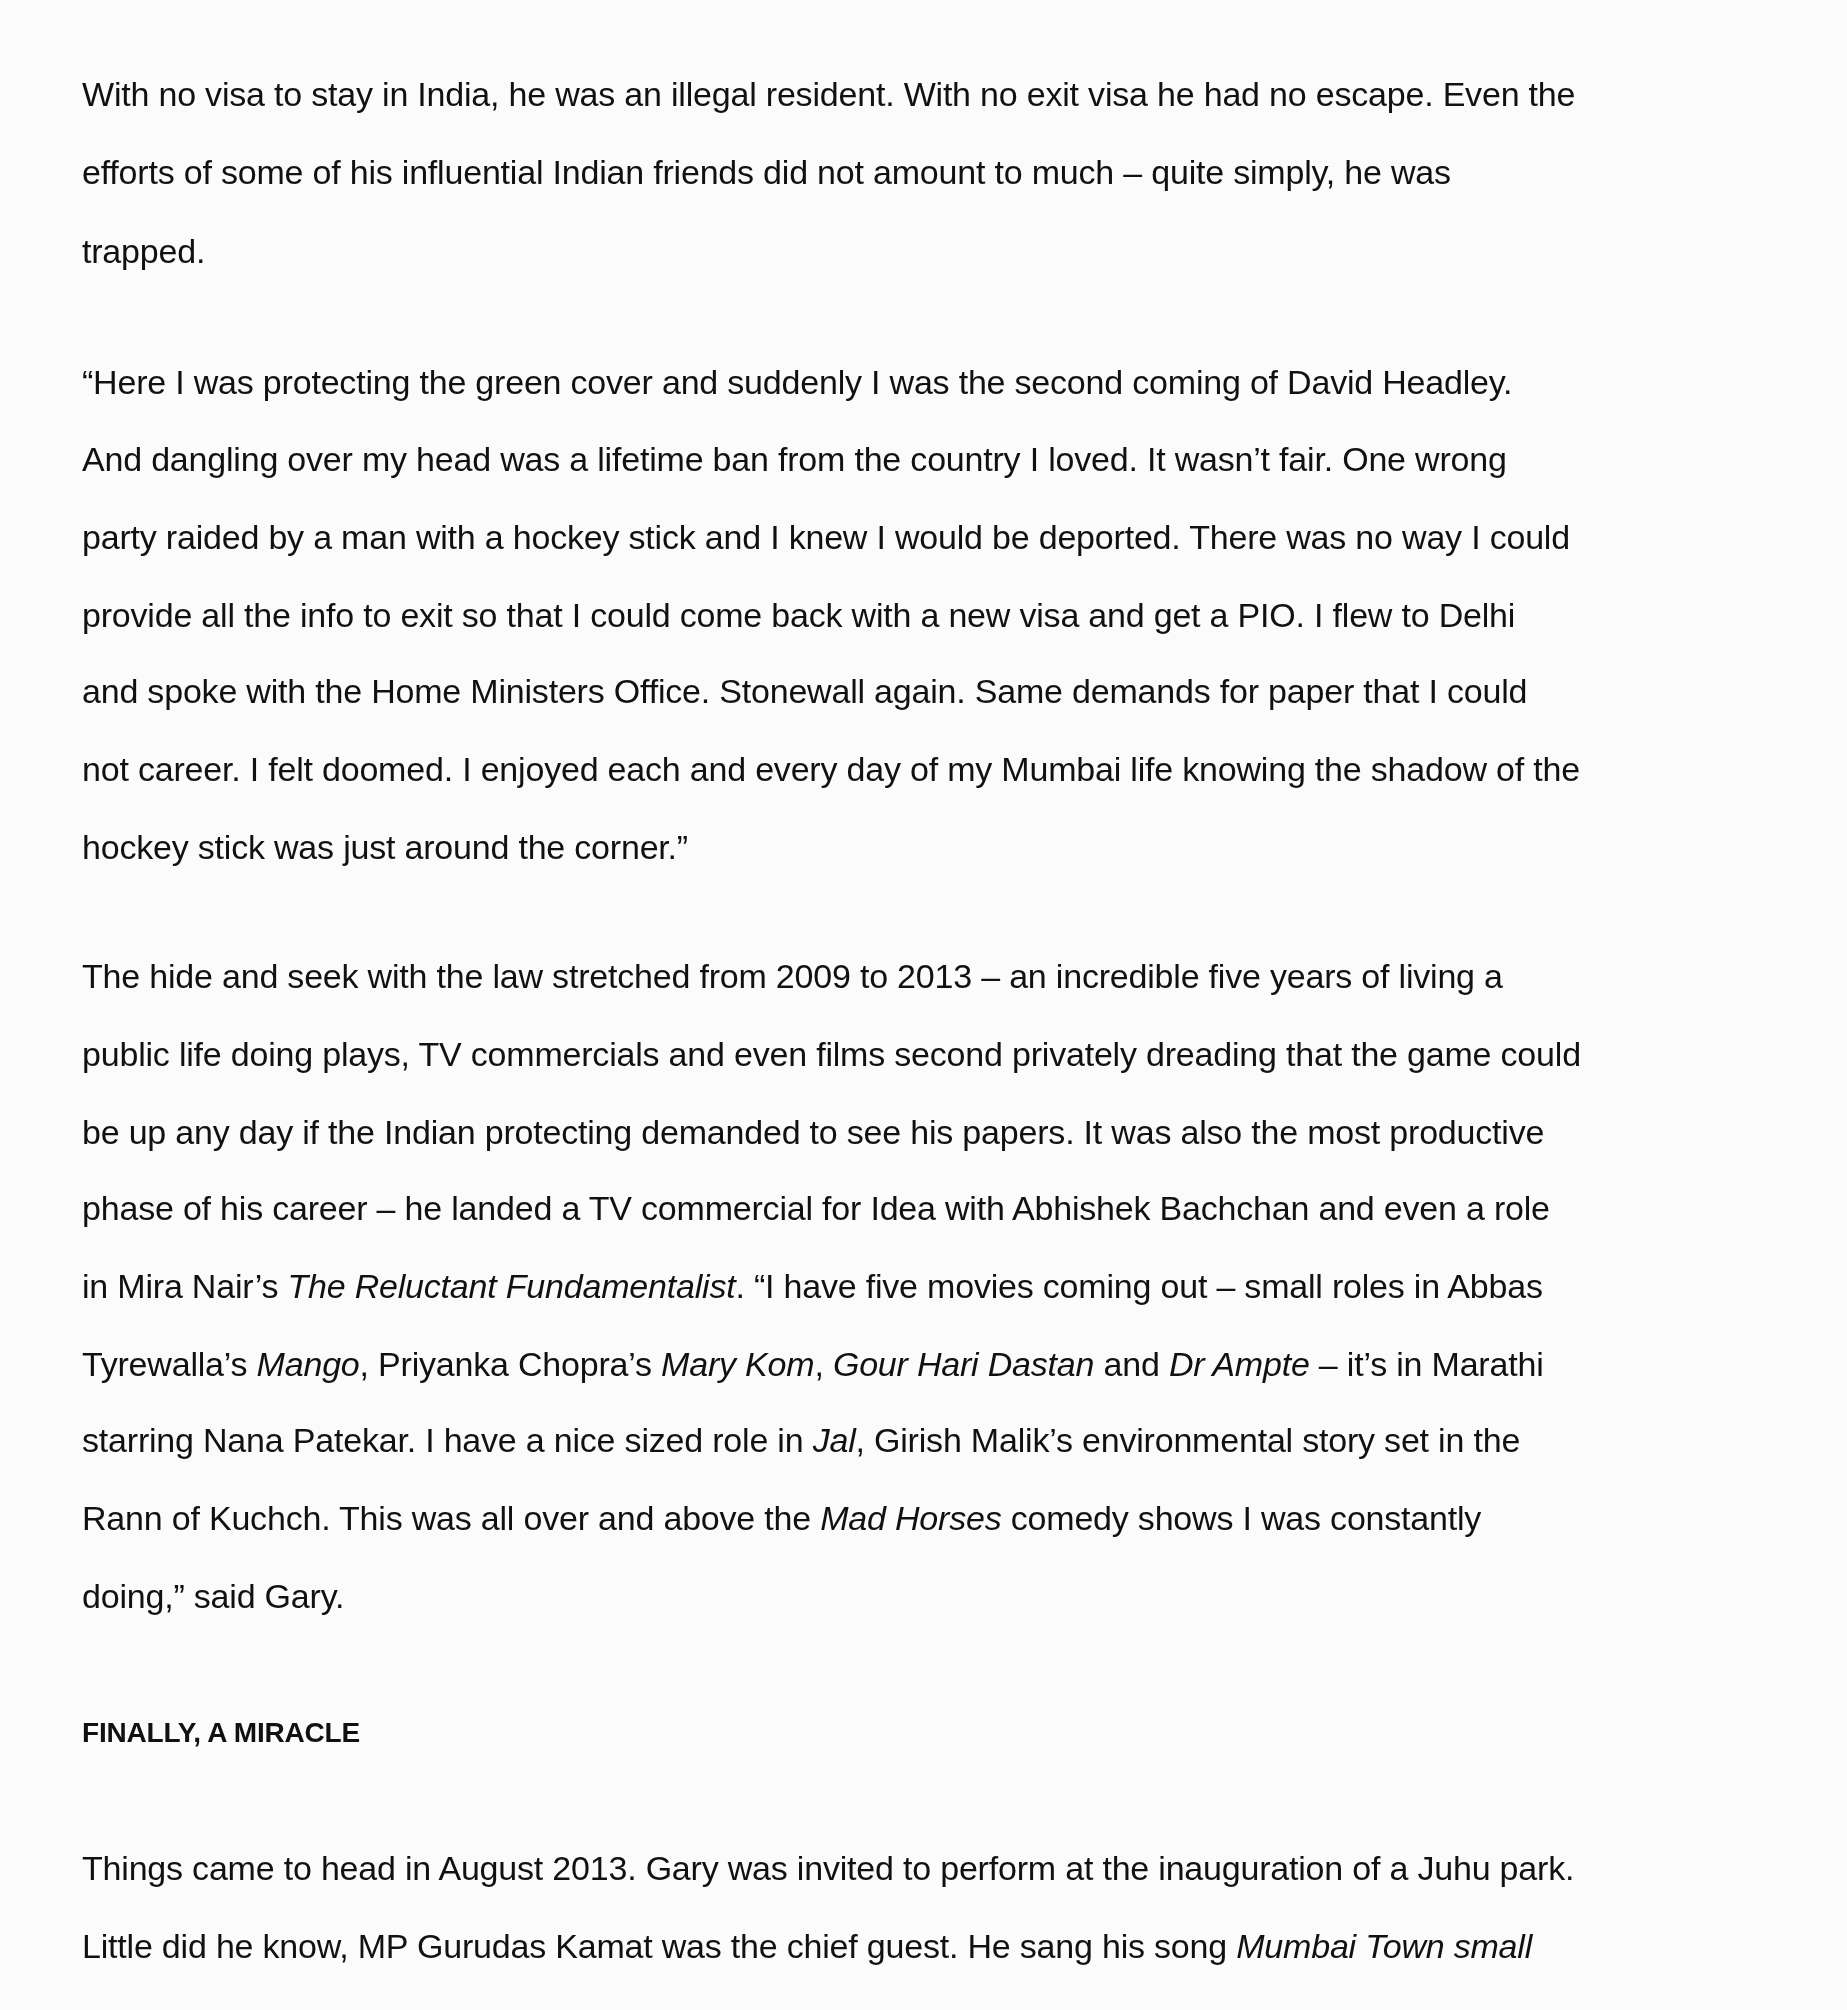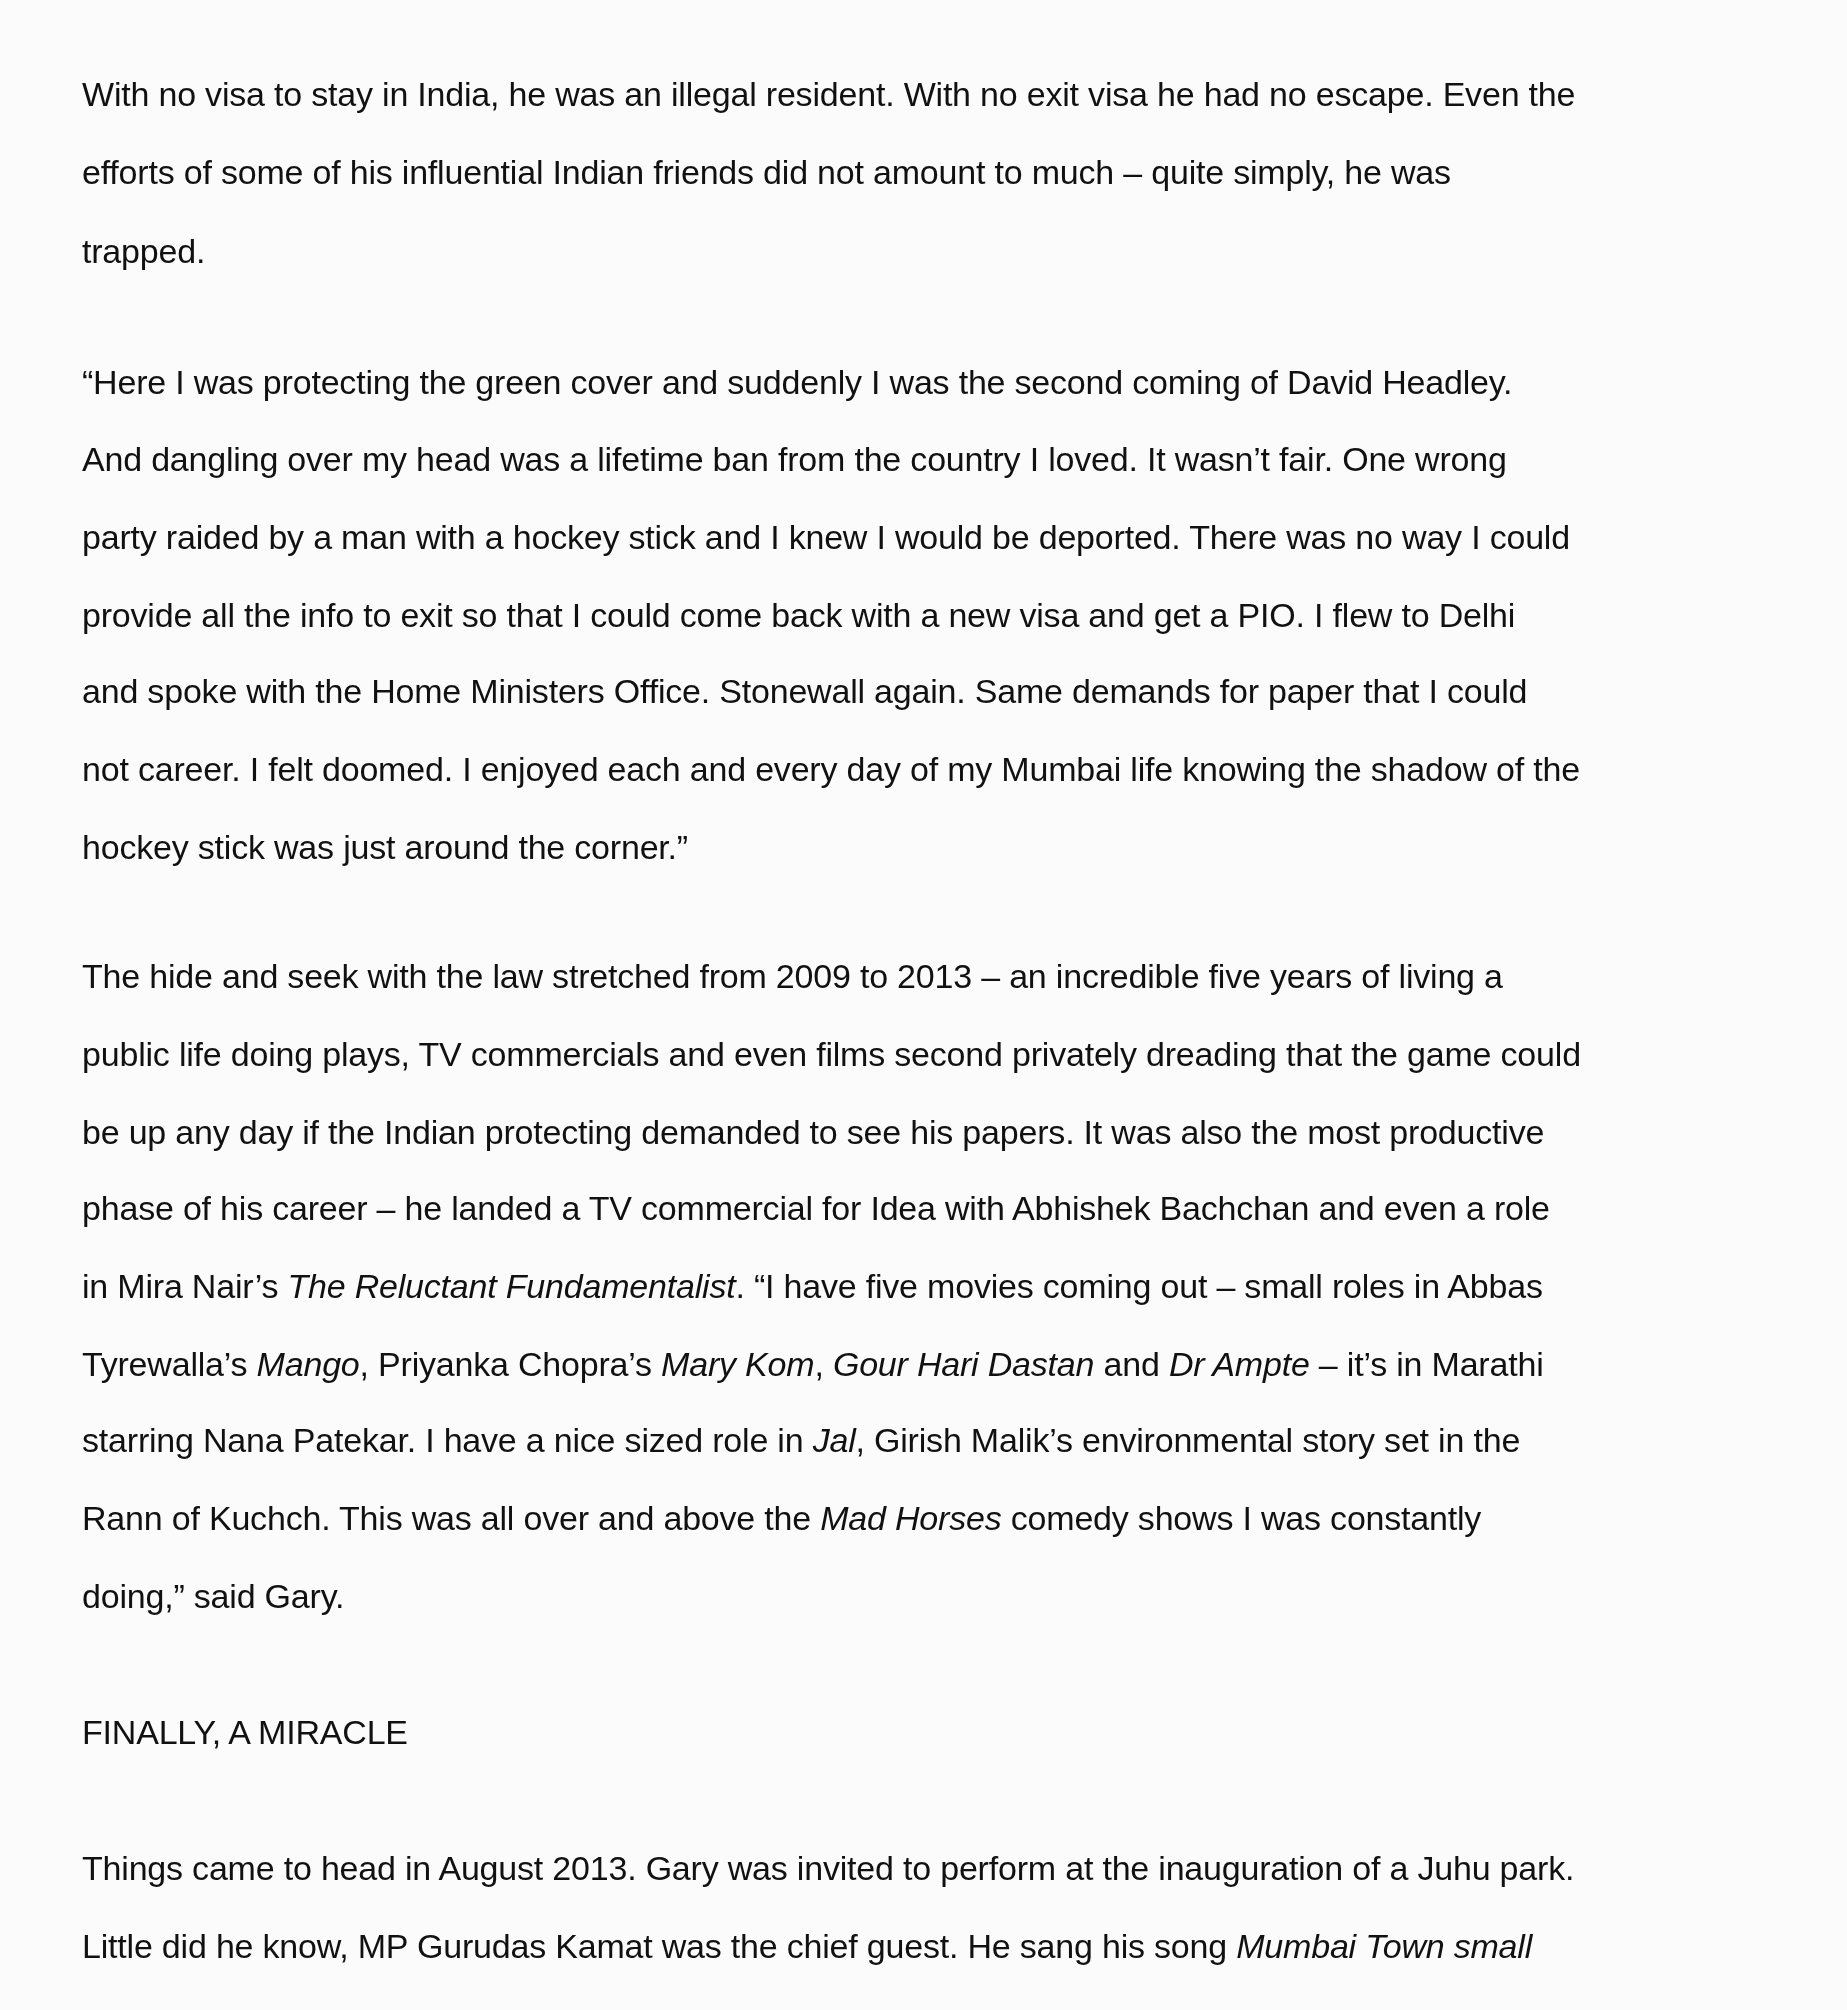--- a/index.html
+++ b/index.html
@@ -1,20 +1,20 @@
 <!DOCTYPE html>
 <html style="font-size:14px"><head>
 <meta charset="utf-8">
 <style>
   html, body { margin:0; padding:0; }
   body { width:1847px; height:2011px; background:#fbfbfb; position:relative; overflow:hidden;
          font-family:"Liberation Sans", sans-serif; color:#111; }
   .page { position:absolute; left:0; top:0; width:1847px; height:2011px; }
   .line { position:absolute; left:68px; font-size:34px; line-height:41px; white-space:nowrap; letter-spacing:-0.2px;margin-left:14px; }
-  .heading { font-weight:normal; font-size:34px; }
+  .heading { font-weight:bold; font-size:28px; }
   em { }
 </style>
 </head>
 <body>
 
 <div class="page">
 
   <div>
     <div class="line" style="top:74px">With no visa to stay in India, he was an illegal resident. With no exit visa he had no escape. Even the</div>
     <div class="line" style="top:152px">efforts of some of his influential Indian friends did not amount to much – quite simply, he was</div>

